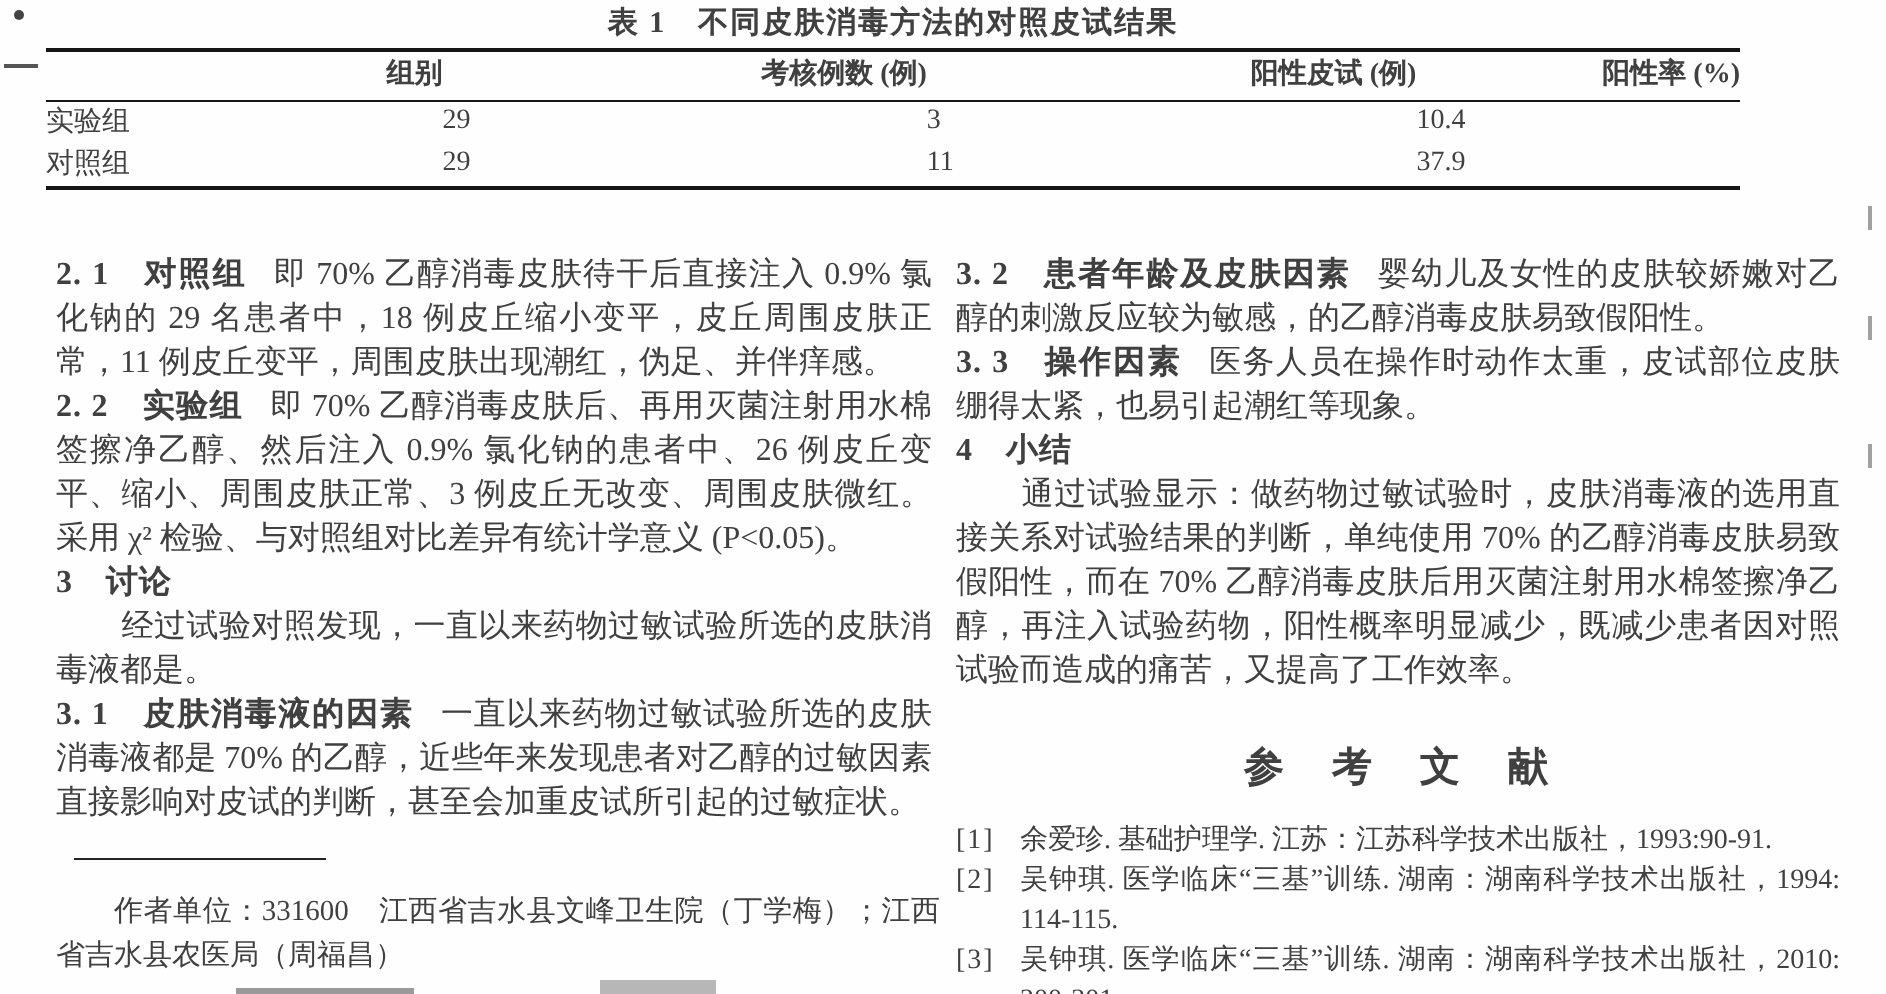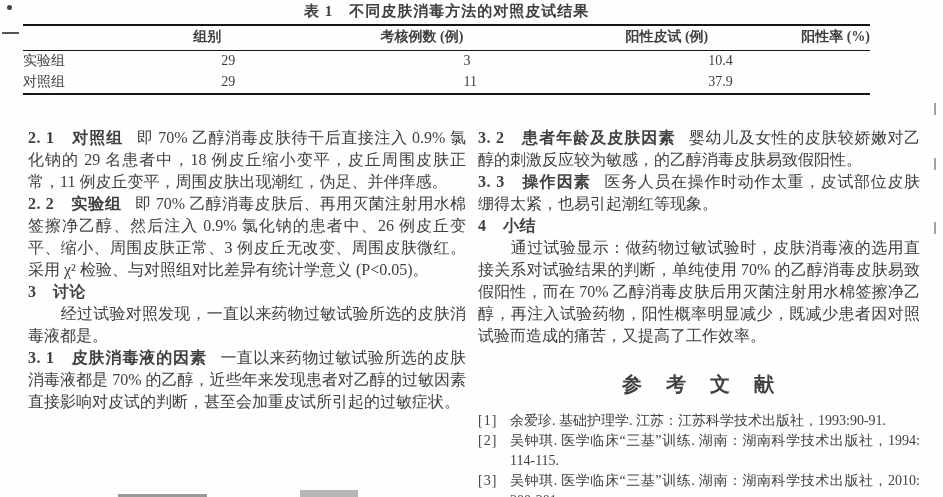--- a/index.html
+++ b/index.html
@@ -114,20 +114,24 @@
     <div class="ref-item">
       <span class="ref-label">[2]</span>
       <span class="ref-text">吴钟琪. 医学临床“三基”训练. 湖南：湖南科学技术出版社，1994: 114-115.</span>
     </div>
     <div class="ref-item">
       <span class="ref-label">[3]</span>
       <span class="ref-text">吴钟琪. 医学临床“三基”训练. 湖南：湖南科学技术出版社，2010: 200-201.</span>
     </div>
   </div>
 
+  <div class="footnote">
+    <hr class="footnote-rule">
+    <p class="footnote-text">作者单位：331600　江西省吉水县文峰卫生院（丁学梅）；江西省吉水县农医局（周福昌）</p>
+  </div>
 
   <div class="artifact speck1"></div>
   <div class="artifact speck2"></div>
   <div class="artifact tick tick-a"></div>
   <div class="artifact tick tick-b"></div>
   <div class="artifact tick tick-c"></div>
   <div class="artifact bottom-line1"></div>
   <div class="artifact bottom-line2"></div>
 
 </div>

